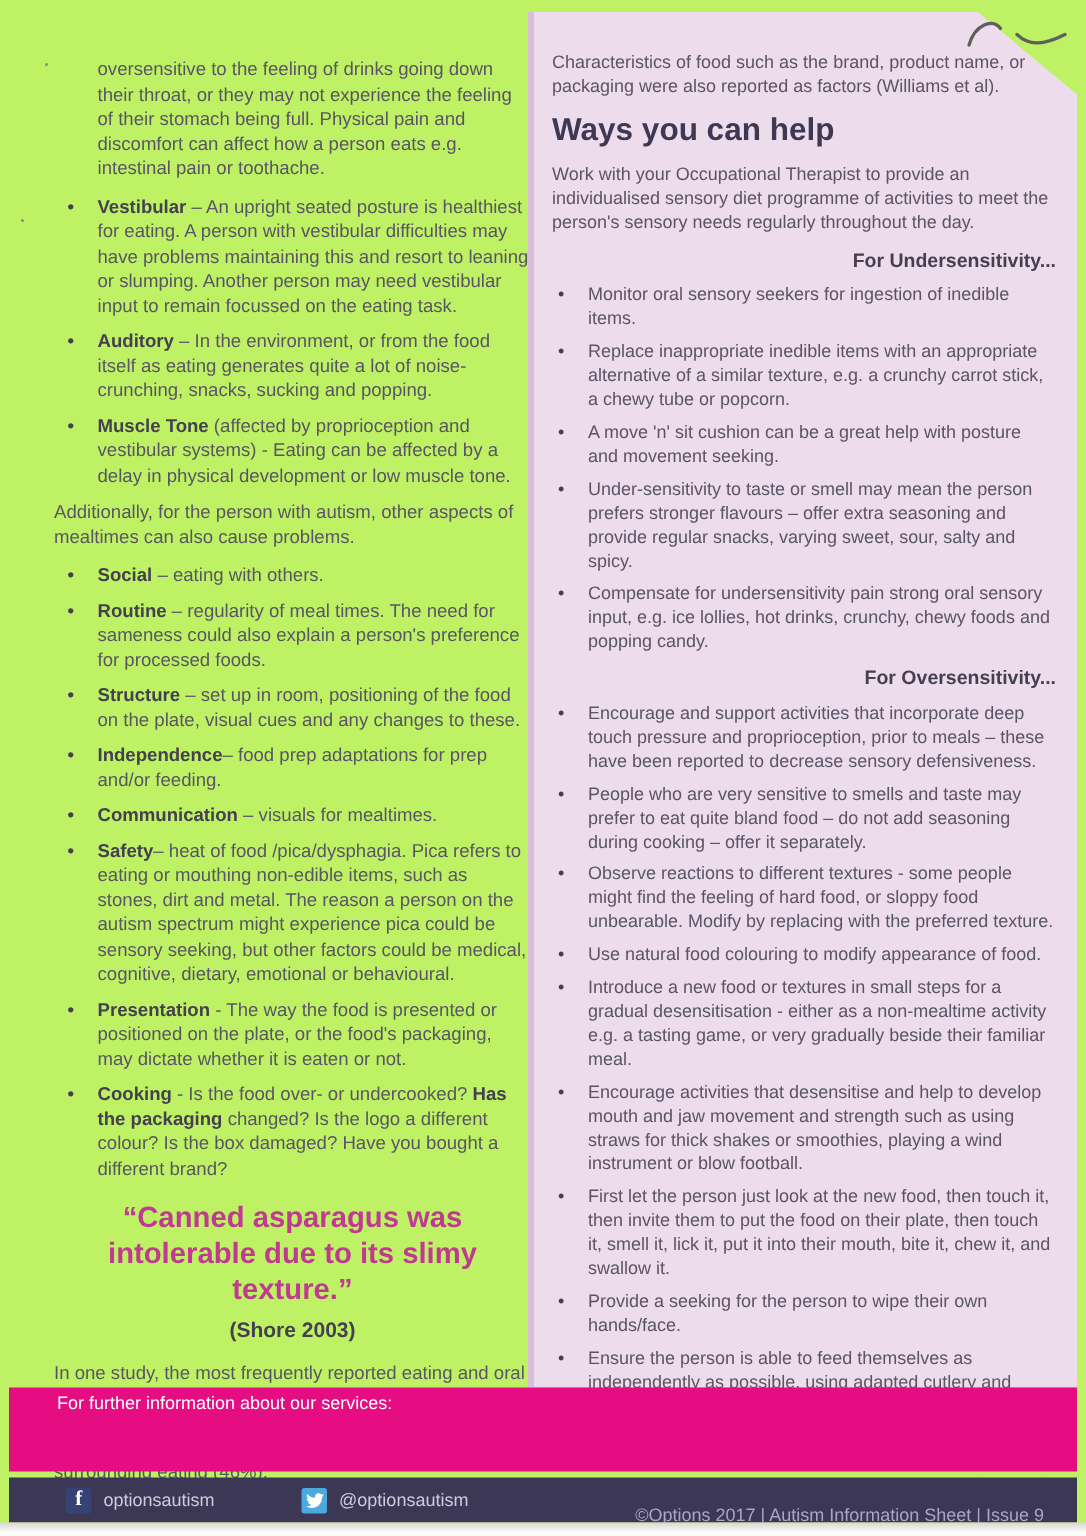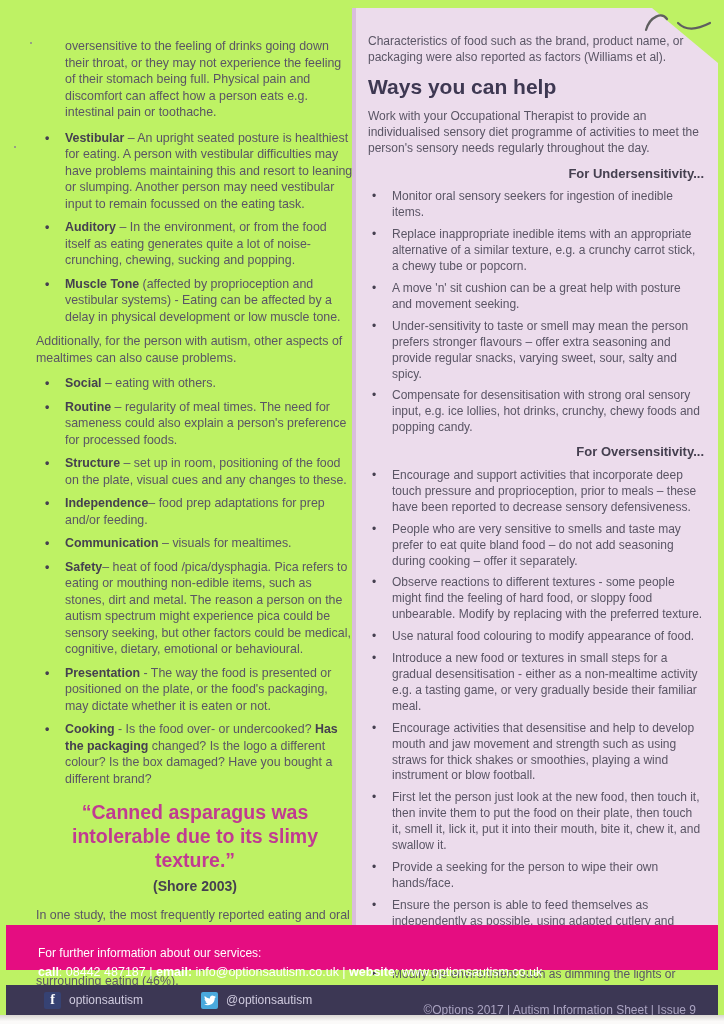--- a/index.html
+++ b/index.html
@@ -65,23 +65,23 @@
   
   .help-heading{
     font-size:21px;font-weight:bold;color:var(--heading-ink);
     margin:4px 0 10px 0;line-height:24px;
   }
   .sub-heading{
     font-weight:bold;color:var(--term-ink);font-size:13px;margin:4px 0 8px 0;text-align:right;
   }
   
   .footer-pink{
-    position:absolute;left:6px;right:6px;top:925px;height:45px;
+    position:absolute;left:6px;right:6px;top:925px;height:56px;
     background:var(--accent-magenta);color:#fff;
-    padding:21px 0 0 32px;box-sizing:border-box;
+    padding:3px 0 0 32px;box-sizing:border-box;
   }
   .footer-info{font-size:12px;margin:0 0 5px 0;}
   .footer-contact{font-size:12.5px;margin:0;}
   .footer-contact .b{color:#fff;}
   .footer-dark{
     position:absolute;left:6px;right:6px;top:985px;height:30px;
     background:var(--dark-purple);display:flex;align-items:center;
     padding:0 22px 0 38px;box-sizing:border-box;color:#cfcade;font-size:12px;
   }
   .social{display:flex;align-items:center;gap:8px;}
@@ -116,21 +116,21 @@
   </svg>
 
   <span class="speck s1"></span>
   <span class="speck s2"></span>
 
   <div class="left-col">
     <p class="indented">oversensitive to the feeling of drinks going down their throat, or they may not experience the feeling of their stomach being full. Physical pain and discomfort can affect how a person eats e.g. intestinal pain or toothache.</p>
 
     <ul class="bullets">
         <li><span class="b">Vestibular</span><span> – An upright seated posture is healthiest for eating.  A person with vestibular difficulties may have problems maintaining this and resort to leaning or slumping. Another person may need vestibular input to remain focussed on the eating task.</span></li>
-        <li><span class="b">Auditory</span><span> – In the environment, or from the food itself as eating generates quite a lot of noise- crunching, chewing, sucking and popping.</span></li>
+        <li><span class="b">Auditory</span><span> – In the environment, or from the food itself as eating generates quite a lot of noise- crunching, snacks, sucking and popping.</span></li>
         <li><span class="b">Muscle Tone</span><span> (affected by proprioception and vestibular systems) - Eating can be affected by a delay in physical development or low muscle tone.</span></li>
       </ul>
 
 
     <p>Additionally, for the person with autism, other aspects of mealtimes can also cause problems.</p>
 
     <ul class="bullets">
         <li><span class="b">Social</span><span> – eating with others.</span></li>
         <li><span class="b">Routine</span><span> – regularity of meal times.  The need for sameness could also explain a person's preference for processed foods.</span></li>
         <li><span class="b">Structure</span><span> – set up in room, positioning of the food on the plate, visual cues and any changes to these.</span></li>
@@ -154,42 +154,41 @@
 
     <p>Work with your Occupational Therapist to provide an individualised sensory diet programme of activities to meet the person's sensory needs regularly throughout the day.</p>
 
     <div class="sub-heading">For Undersensitivity...</div>
 
     <ul class="bullets">
         <li><span>Monitor oral sensory seekers for ingestion of inedible items.</span></li>
         <li><span>Replace inappropriate inedible items with an appropriate alternative of a similar texture, e.g. a crunchy carrot stick, a chewy tube or popcorn.</span></li>
         <li><span>A move 'n' sit cushion can be a great help with posture and movement seeking.</span></li>
         <li><span>Under-sensitivity to taste or smell may mean the person prefers stronger flavours – offer extra seasoning and provide regular snacks, varying sweet, sour, salty and spicy.</span></li>
-        <li><span>Compensate for desensitisation with strong oral sensory input, e.g. ice lollies, hot drinks, crunchy, chewy foods and popping candy.</span></li>
+        <li><span>Compensate for undersensitivity pain strong oral sensory input, e.g. ice lollies, hot drinks, crunchy, chewy foods and popping candy.</span></li>
       </ul>
 
     <div class="sub-heading">For Oversensitivity...</div>
 
     <ul class="bullets">
         <li><span>Encourage and support activities that incorporate deep touch pressure and proprioception, prior to meals – these have been reported to decrease sensory defensiveness.</span></li>
         <li><span>People who are very sensitive to smells and taste may prefer to eat quite bland food – do not add seasoning during cooking – offer it separately.</span></li>
         <li><span>Observe reactions to different textures - some people might find the feeling of hard food, or sloppy food unbearable. Modify by replacing with the preferred texture.</span></li>
         <li><span>Use natural food colouring to modify appearance of food.</span></li>
         <li><span>Introduce a new food or textures in small steps for a gradual desensitisation - either as a non-mealtime activity e.g. a tasting game, or very gradually beside their familiar meal.</span></li>
         <li><span>Encourage activities that desensitise and help to develop mouth and jaw movement and strength such as using straws for thick shakes or smoothies, playing a wind instrument or blow football.</span></li>
         <li><span>First let the person just look at the new food, then touch it, then invite them to put the food on their plate, then touch it, smell it, lick it, put it into their mouth, bite it, chew it, and swallow it.</span></li>
         <li><span>Provide a seeking for the person to wipe their own hands/face.</span></li>
         <li><span>Ensure the person is able to feed themselves as independently as possible, using adapted cutlery and crockery if necessary – this will raise self-esteem and reduce sensory issues.</span></li>
         <li><span>Modify the environment such as dimming the lights or playing soft music, to reduce the person's general arousal levels and facilitate his/her ability to tolerate the sensory stressors presented by food.</span></li>
       </ul>
   </div>
 
   <div class="footer-pink">
     <p class="footer-info">For further information about our services:</p>
-    <p class="footer-contact"><span class="b">call</span><span>: 08442 487187   |   </span><span class="b">email:</span><span> info@optionsautism.co.uk  |  </span><span class="b">website</span><span>: www.optionsautism.co.uk</span></p>
   </div>
 
   <div class="footer-dark">
     <span class="social">
       <span class="icon-sq fb">f</span>
       <span>optionsautism</span>
     </span>
     <span class="social">
       <span class="icon-sq tw">
         <svg width="12" height="11" viewBox="0 0 24 20">

